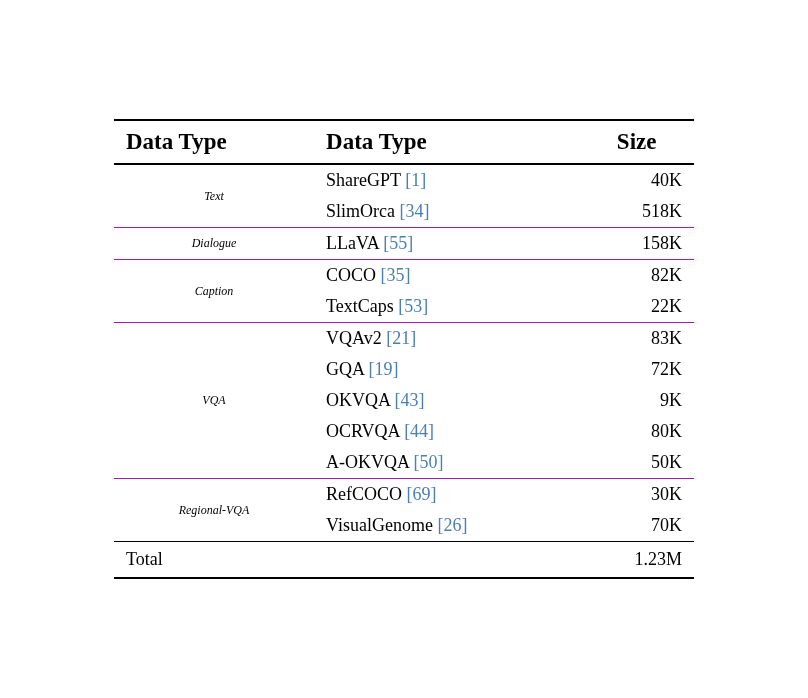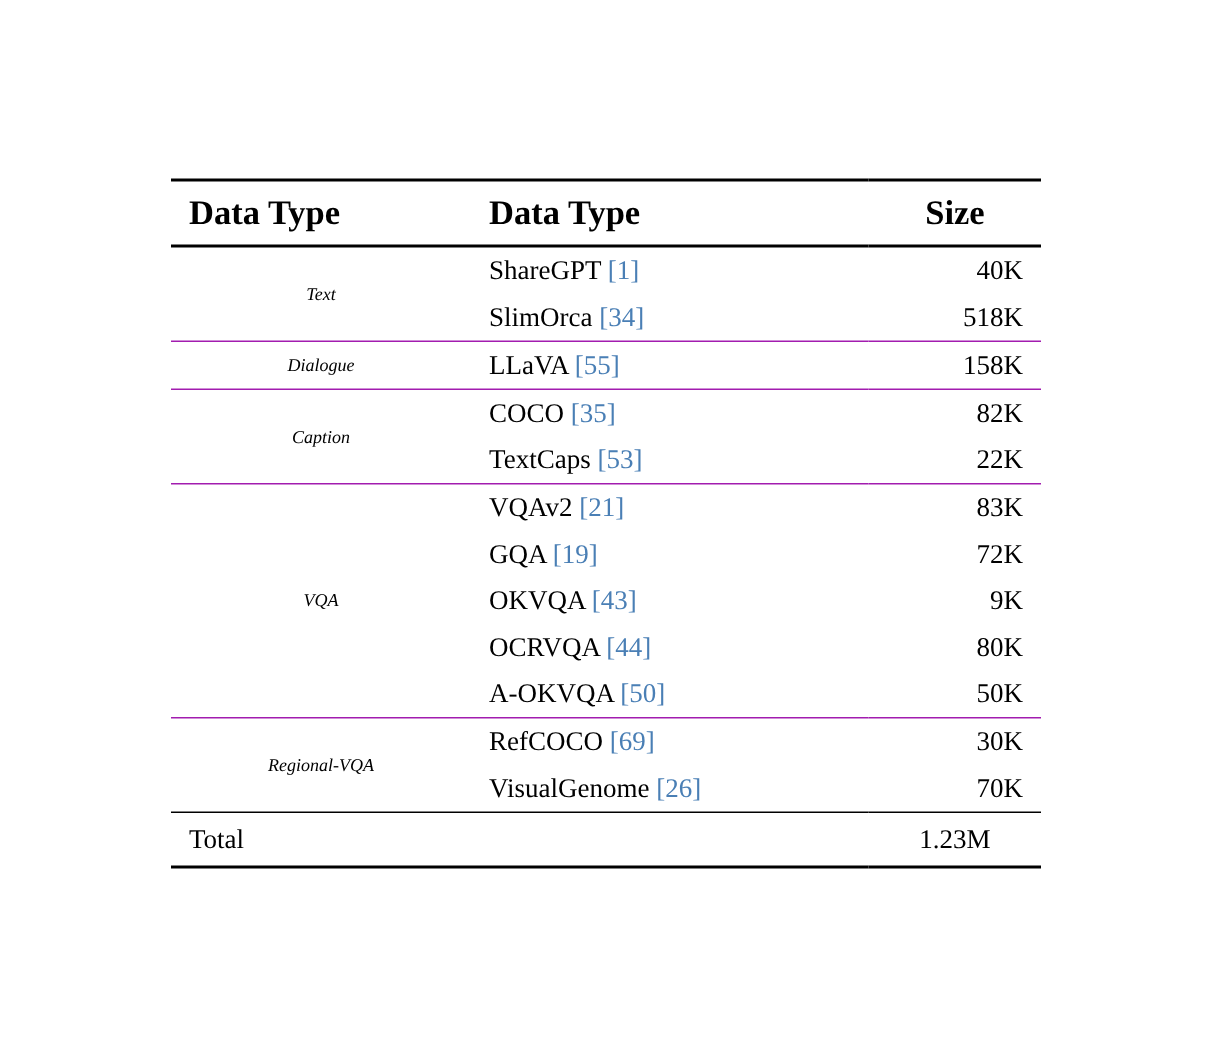--- a/index.html
+++ b/index.html
@@ -69,21 +69,21 @@
     }
 
     .total-row td {
       border-top: 1.5px solid #000;
       text-align: left;
       padding: 7px 12px;
       font-size: 18px;
     }
 
     .total-row td:last-child {
-      text-align: center;
+      text-align: right;
     }
   </style>
 </head>
 <body>
 
 <div class="table-wrapper">
   <table>
     <thead>
       <tr>
         <th>Data Type</th>

